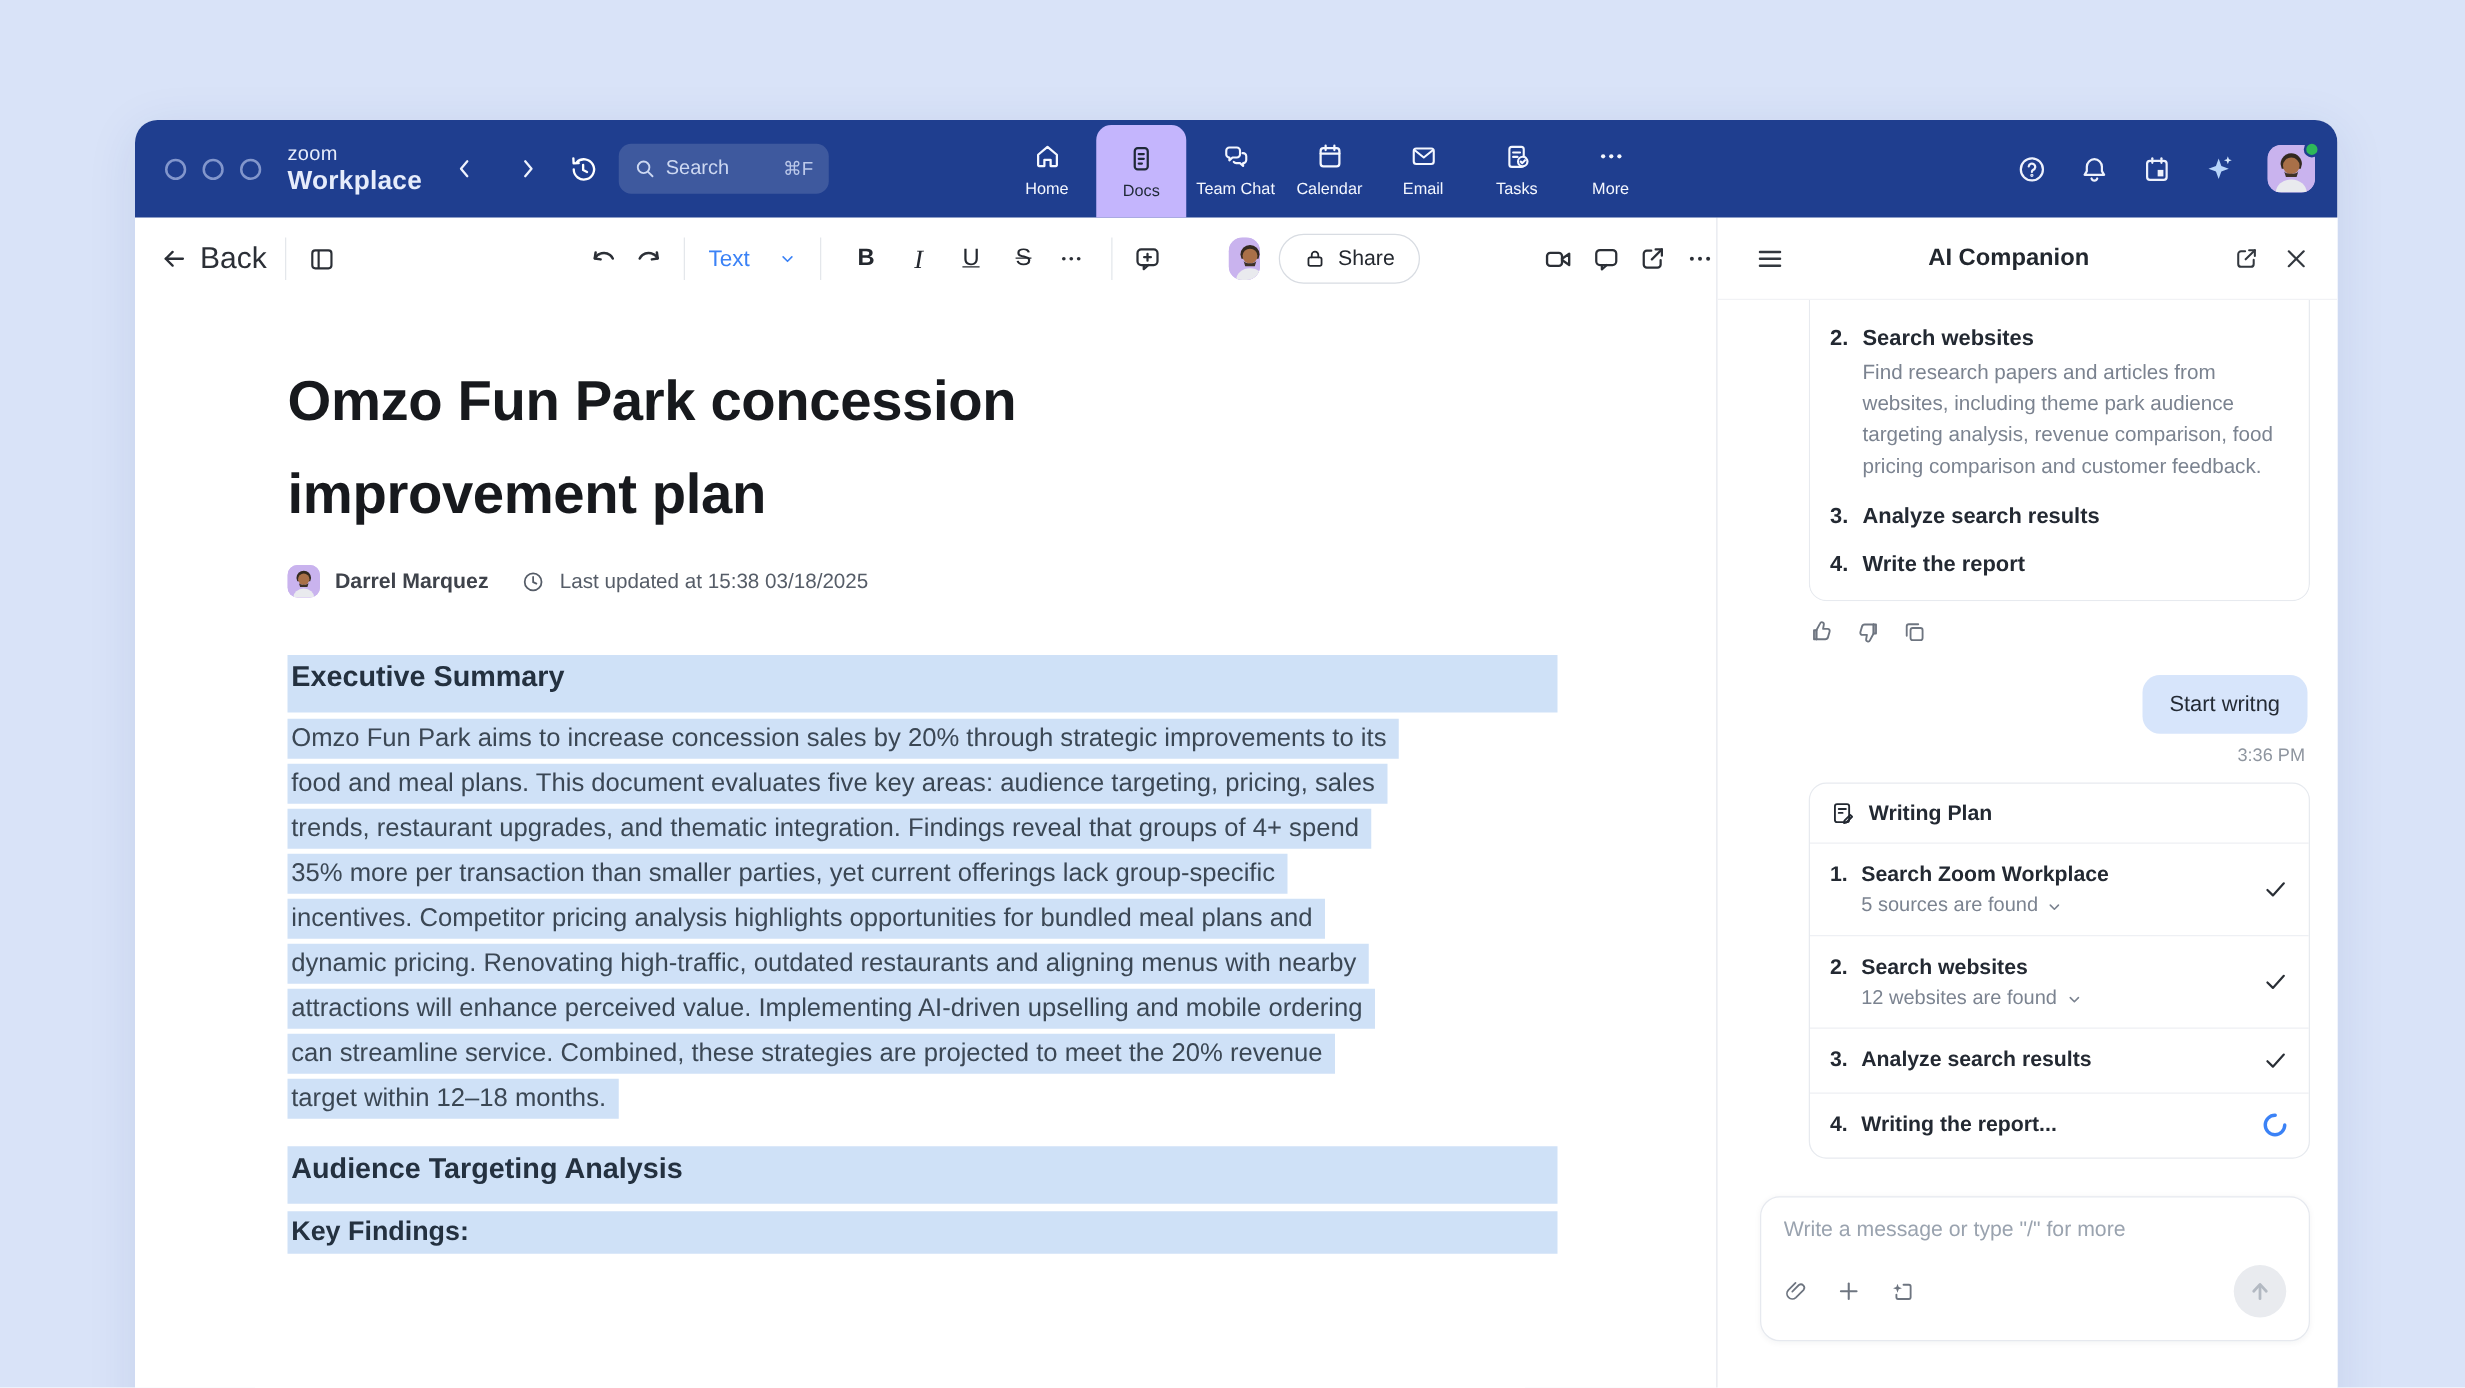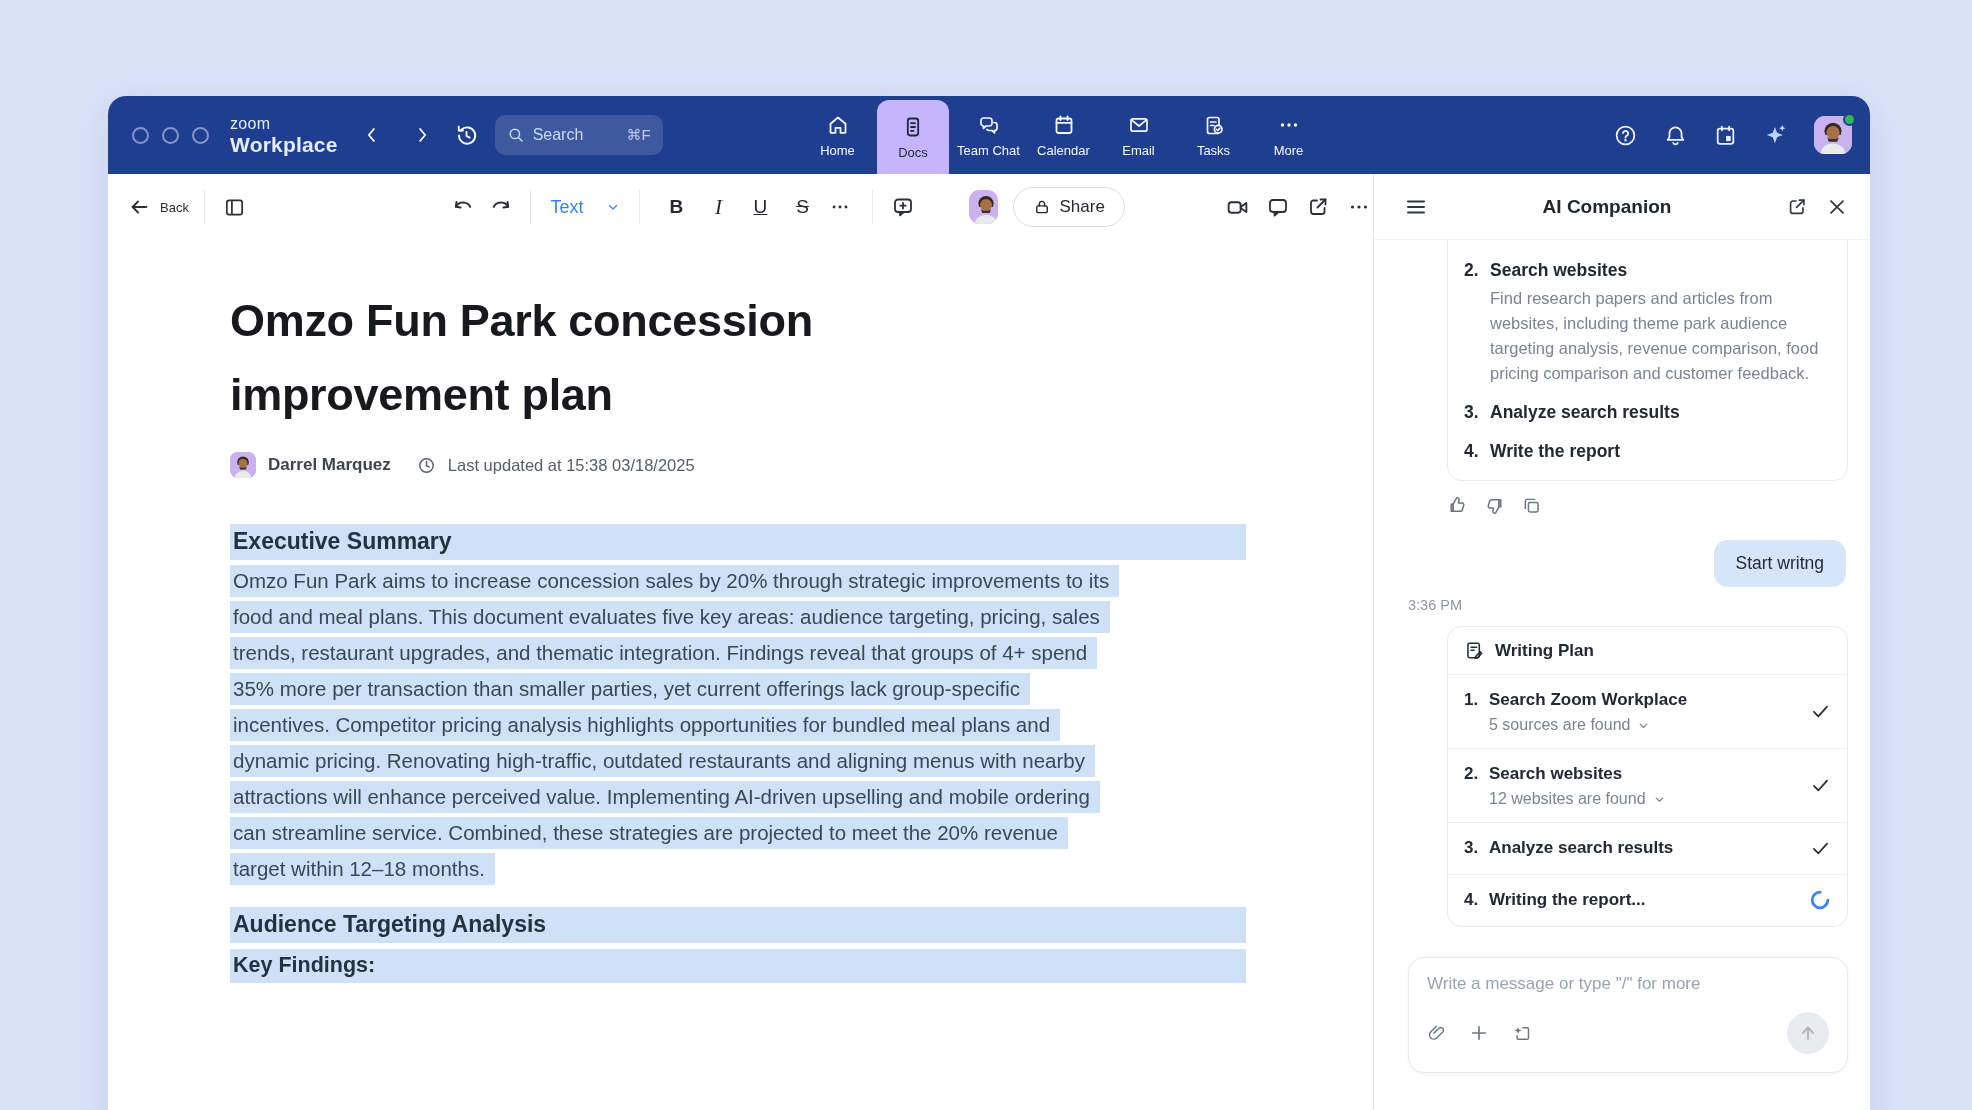--- a/index.html
+++ b/index.html
@@ -56,21 +56,21 @@
   .avatar { border-radius:11px; overflow:hidden; background:#c9b3ee; }
   .presence { position:absolute; top:-3px; right:-4px; width:13px; height:13px; border-radius:50%; background:#2eb859; border:2px solid #1f3e8f; }
 
   
   .main { flex:1; min-height:0; display:flex; background:#fff; }
   .doc-col { flex:1; min-width:0; display:flex; flex-direction:column; }
 
   
   .toolbar { height:66px; flex-shrink:0; display:flex; align-items:center; padding-left:20px; color:#2b2f36; }
   .tb-div { width:1px; height:34px; background:#e4e7eb; margin:0 15px; flex-shrink:0; }
-  .back-btn { display:flex; align-items:center; gap:10px; font-size:13px; color:#2b2f36; cursor:default; }
+  .back-btn { display:flex; align-items:center; gap:10px; font-size:24px; color:#2b2f36; cursor:default; }
   .icon-btn { display:flex; align-items:center; justify-content:center; color:inherit; }
   .tb-icon { width:34px; height:34px; border-radius:8px; }
   .fmt-group { display:flex; align-items:center; }
   .fmt { width:42px; height:34px; display:flex; align-items:center; justify-content:center; font-size:19px; color:#24282f; }
   .fmt.b { font-weight:700; }
   .fmt.i { font-family:"Liberation Serif","DejaVu Serif",serif; font-style:italic; font-size:21px; }
   .fmt.u { text-decoration:underline; }
   .fmt.s { text-decoration:line-through; }
   .text-style { display:flex; align-items:center; gap:23px; font-size:18px; color:#3b82f6; padding:0 4px; }
   .avatar-sm { width:34px; height:34px; }
@@ -86,21 +86,21 @@
     font-size:45px; font-weight:700; color:#17191d; line-height:74px;
     letter-spacing:-.3px; max-width:775px;
   }
   .doc-meta { margin-top:20px; display:flex; align-items:center; gap:12px; color:#565d68; }
   .avatar-mini { width:26px; height:26px; border-radius:8px; }
   .meta-name { font-size:17px; font-weight:600; color:#3f434b; }
   .meta-updated { font-size:16.5px; color:#565d68; }
   .meta-clock { margin-left:14px; color:#565d68; }
   .doc-content { width:1016px; margin-top:46px; }
   .band { background:#cfe1f7; }
-  .h2 { font-size:23px; font-weight:700; color:#243140; padding:4px 8px 5px 3px; margin-bottom:5px; }
+  .h2 { font-size:23px; font-weight:700; color:#243140; padding:4px 8px 15px 3px; margin-bottom:5px; }
   .h2b { margin-top:22px; }
   .h3 { font-size:21.5px; font-weight:700; color:#243140; padding:4px 8px 5px 3px; margin-top:6px; }
   .line {
     width:max-content; max-width:100%; background:#cfe1f7;
     font-size:20.5px; line-height:25px; color:#3b4754;
     padding:3px 10px 4px 3px; margin-bottom:4px;
   }
 
   
   .ai-panel { width:497px; flex-shrink:0; border-left:1px solid #e5e8ee; display:flex; flex-direction:column; min-height:0; background:#fff; }
@@ -114,21 +114,21 @@
   .card1 { margin-top:-34px; padding:12px 18px 16px 16px; }
   .clipped-line { margin-left:26px; color:#858c97; font-size:16.5px; line-height:25px; }
   .pitem { display:flex; margin-top:14px; font-size:17.5px; color:#232932; line-height:25px; }
   .pnum { width:26px; flex-shrink:0; font-weight:700; }
   .ptitle { font-weight:700; }
   .pdesc { margin-top:3px; font-weight:400; color:#7b8390; font-size:16.5px; line-height:25px; }
   .pdesc:empty { display:none; }
   .feedback { display:flex; align-items:center; gap:16px; margin:14px 0 0 39px; color:#6e7580; }
   .bubble-row { display:flex; justify-content:flex-end; margin-top:24px; padding-right:2px; }
   .bubble { background:#d7e5fb; border-radius:14px; padding:13px 22px; font-size:17.5px; color:#242b35; }
-  .time { text-align:left; font-size:14.5px; color:#8e959f; margin-top:10px; padding-right:4px; }
+  .time { text-align:right; font-size:14.5px; color:#8e959f; margin-top:10px; padding-right:4px; }
   .ai-row { display:flex; align-items:center; gap:13px; margin-top:28px; }
   .ai-ack { font-size:17.5px; color:#232932; }
   .plan-card { margin:13px 0 0 39px; }
   .plan-head { display:flex; align-items:center; gap:10px; padding:13px 16px; border-bottom:1px solid #eef0f4; font-size:17px; font-weight:600; color:#232932; }
   .plan-item { display:flex; padding:13px 16px 14px; }
   .plan-item + .plan-item { border-top:1px solid #eef0f4; }
   .pi-num { width:25px; flex-shrink:0; font-weight:700; font-size:17px; color:#232932; line-height:24px; }
   .pi-title { font-weight:700; font-size:17px; color:#232932; line-height:24px; }
   .pi-sub { display:flex; align-items:center; gap:7px; margin-top:4px; font-size:16px; color:#7b8390; }
   .pi-status { margin-left:auto; align-self:center; color:#2a2f36; }

